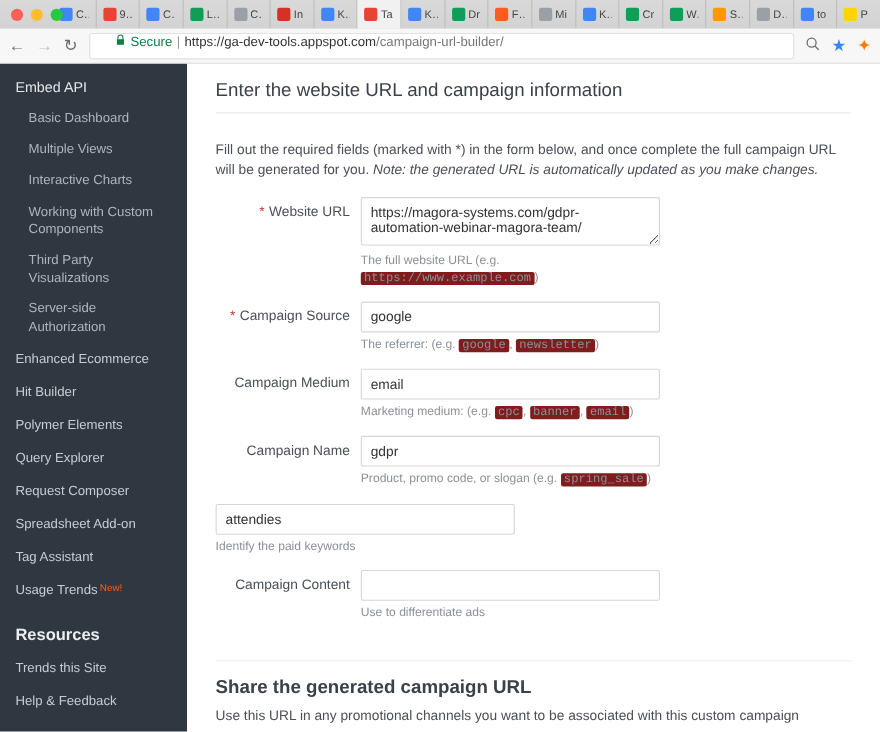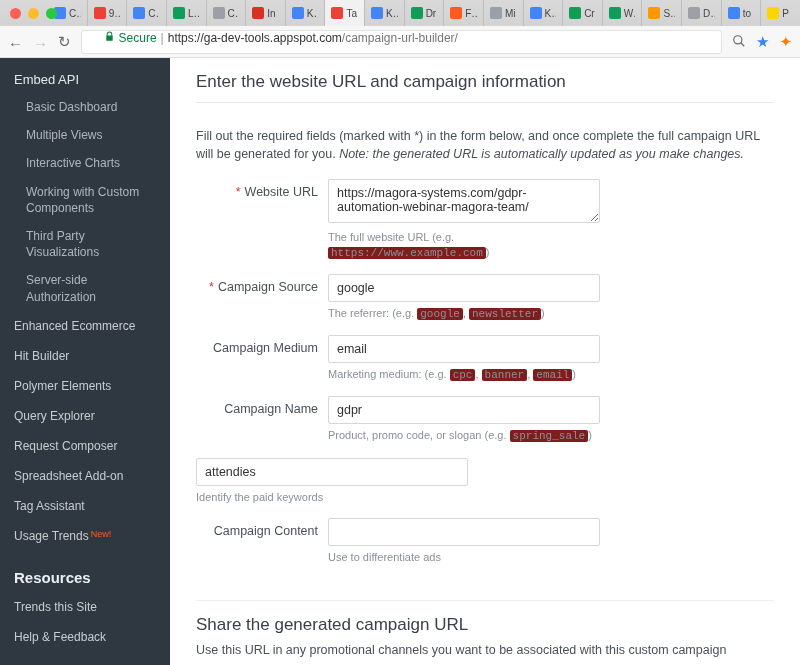--- a/index.html
+++ b/index.html
@@ -52,21 +52,21 @@
 .form-row { display: flex; align-items: flex-start; margin-bottom: 14px; }
 .form-row .lbl { width: 132px; text-align: right; padding-right: 10px; padding-top: 6px; font-size: 12.5px; color: #4a5058; }
 .form-row .req { color: #d23636; margin-right: 4px; }
 .form-row .fld { width: 272px; }
 .form-row textarea, .form-row input[type=text] { width: 100%; border: 1px solid #d6d6d6; border-radius: 2px; padding: 6px 8px; font-size: 12.5px; color: #333; font-family: inherit; resize: vertical; }
 .form-row textarea { height: 44px; }
 .form-row .hint { font-size: 11px; color: #8a9099; margin-top: 4px; line-height: 1.3; }
 .form-row .hint code { font-family: "Courier New", monospace; background: #7f1d1d; padding: 0 3px; border-radius: 2px; }
 
 .share-sec { border: 1px solid #eee; border-width: 1px 0 0 0; padding-top: 14px; margin-top: 6px; }
-.share-sec h2 { font-size: 17px; font-weight: 400; color: #3a4148; margin-bottom: 8px; border: none; padding-bottom: 0; }
+.share-sec h2 { font-size: 17px; font-weight: 700; color: #3a4148; margin-bottom: 8px; border: none; padding-bottom: 0; }
 .share-sec .sub { font-size: 12.5px; color: #4a5058; margin-bottom: 12px; }
 
 .hl-box { border: 3px solid #e21515; border-radius: 3px; padding: 6px 8px; background: #fff; margin-bottom: 6px; }
 
 ::-webkit-scrollbar { width: 0; height: 0; }
 </style>
 </head>
 <body>
 
 <div class="mac-buttons">

